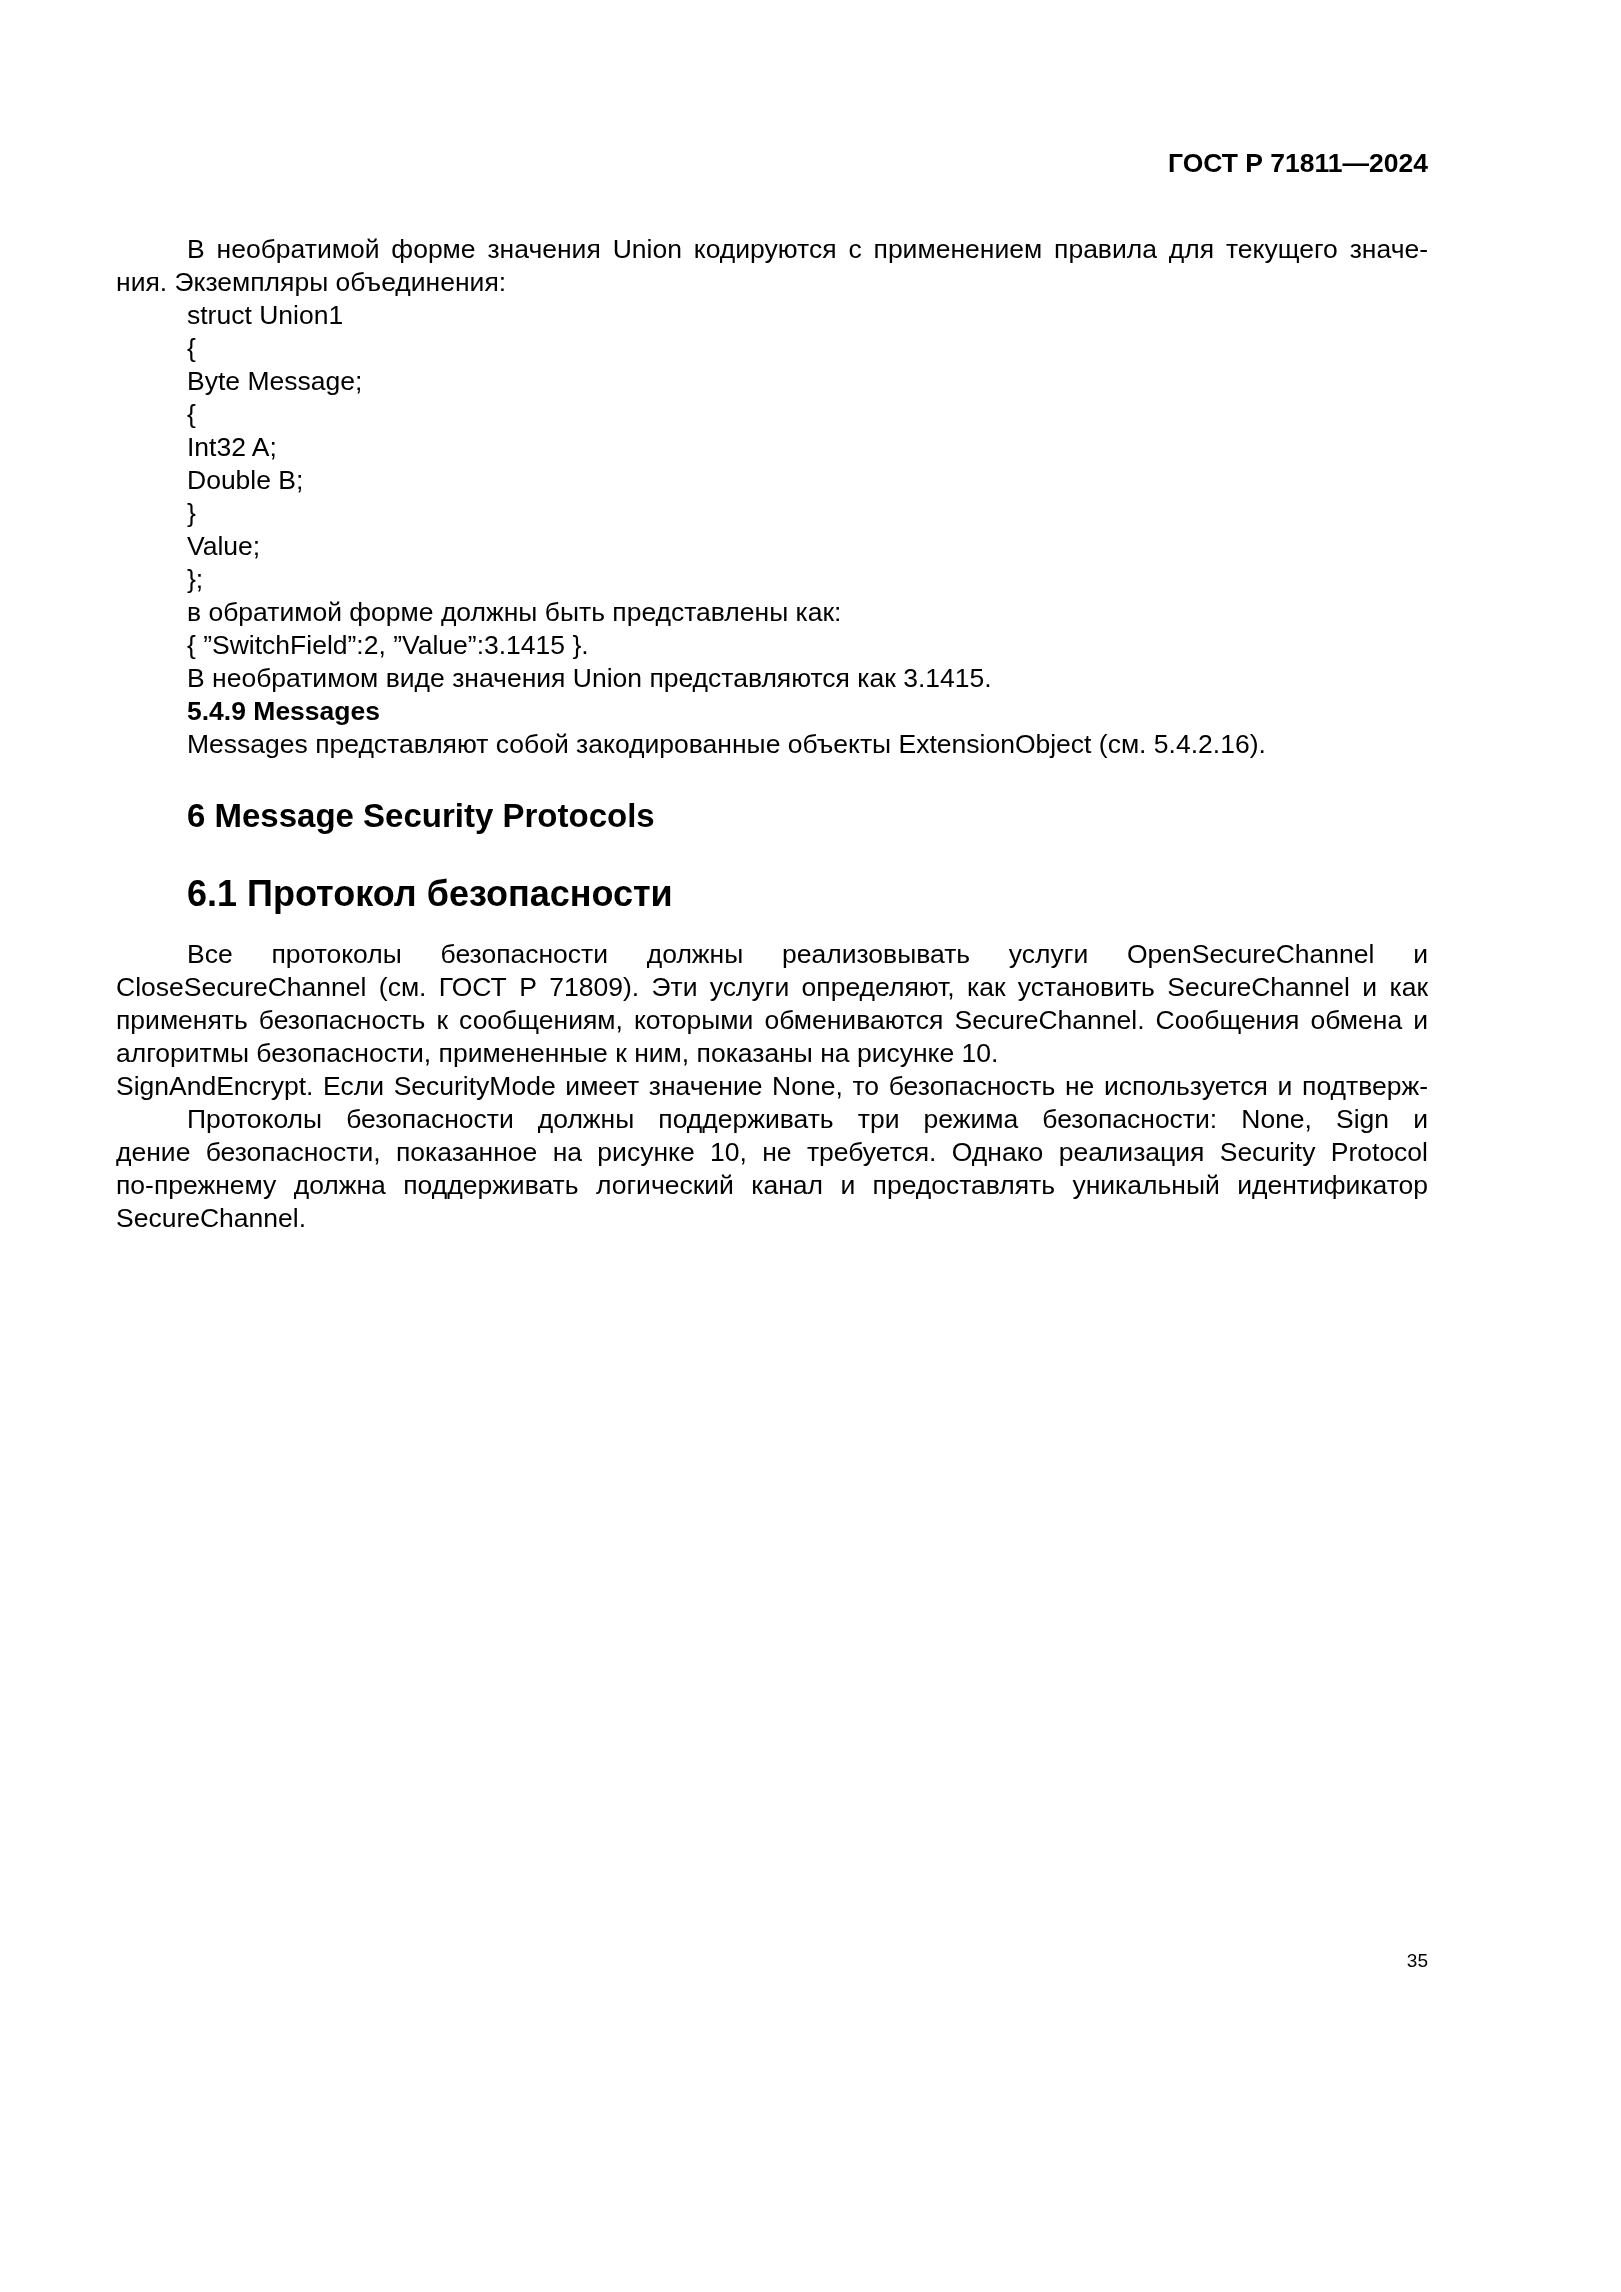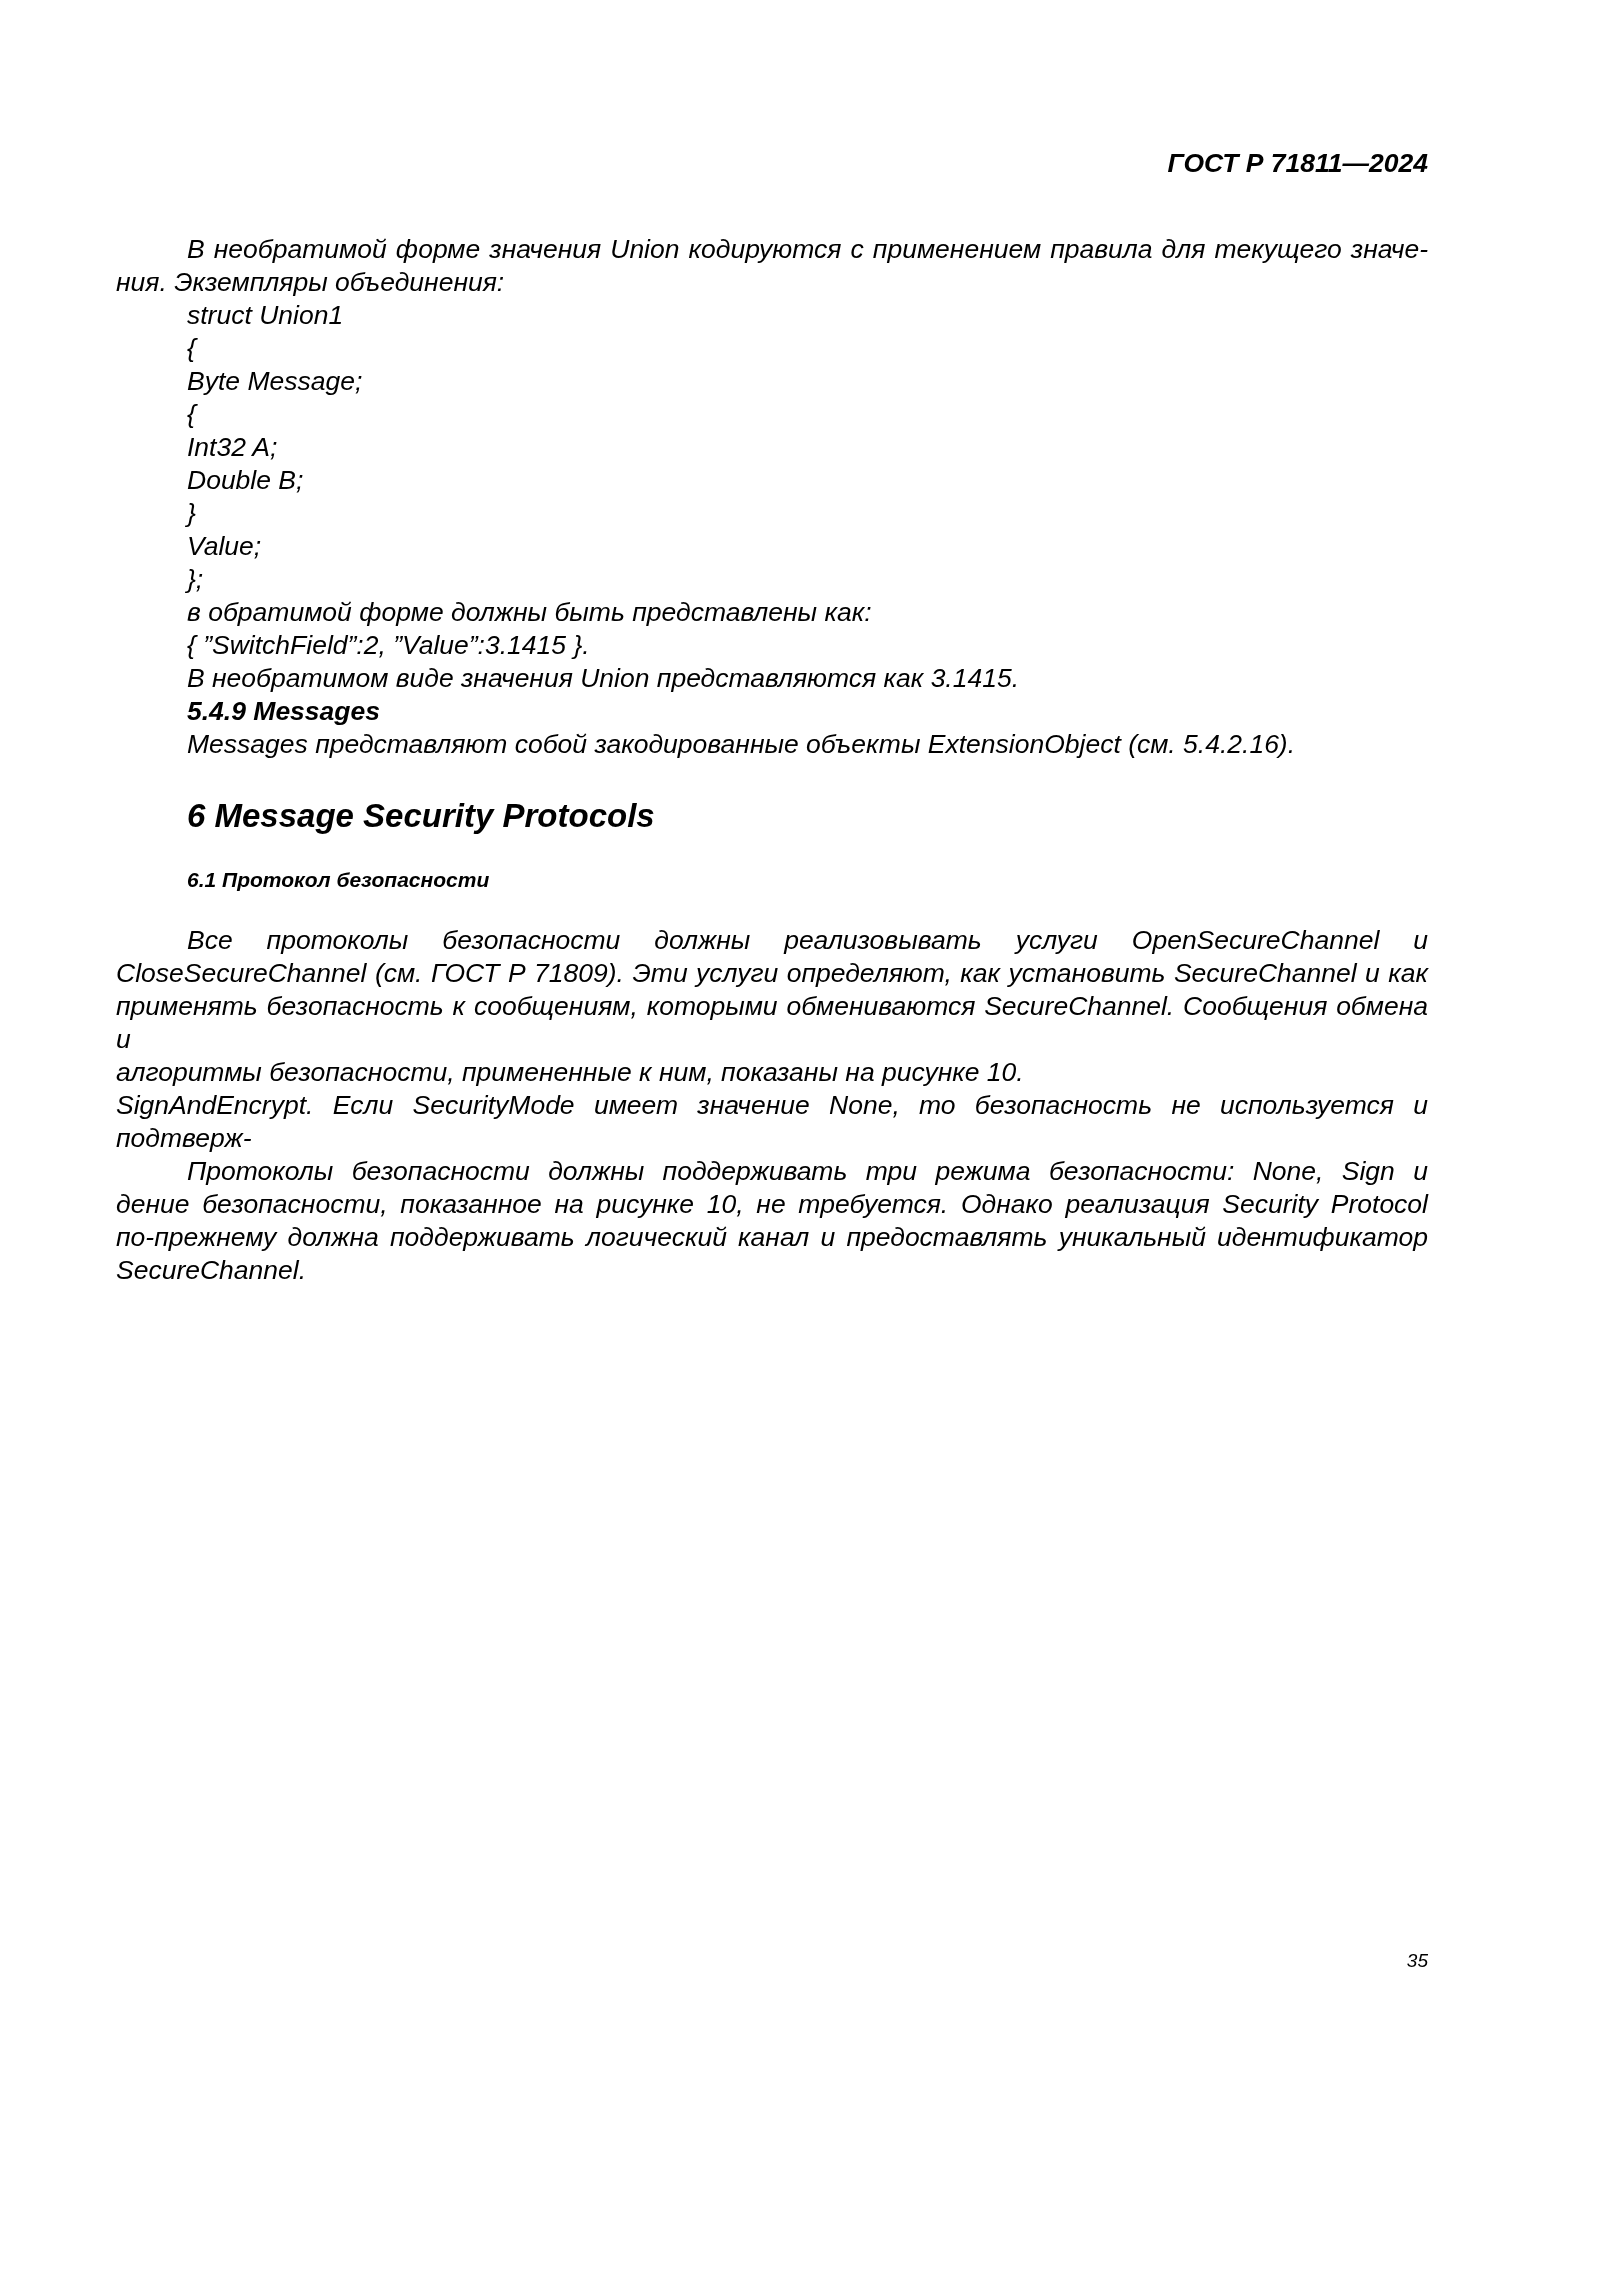--- a/index.html
+++ b/index.html
@@ -12,21 +12,20 @@
     width: 1621px;
     height: 2293px;
     background: #ffffff;
     box-sizing: border-box;
     padding: 147px 193px 0 116px;
     font-family: "Liberation Sans", sans-serif;
     font-size: 26.5px;
     line-height: 33px;
     color: #000000;
     overflow: hidden;
-    font-style: italic;
   }
   .header {
     text-align: right;
     font-weight: bold;
     line-height: 33px;
     margin-bottom: 53px;
   }
   .doc-body { width: 100%; }
   .line { min-height: 33px; white-space: normal; }
   .indent { padding-left: 71px; }
@@ -34,23 +33,23 @@
   .bold { font-weight: bold; }
   .h1 {
     font-weight: bold;
     font-size: 33px;
     line-height: 39px;
     margin-top: 35px;
     padding-left: 71px;
   }
   .h2 {
     font-weight: bold;
-    font-size: 21px;
+    font-size: 36px;
     line-height: 31px;
-    margin-top: 29px;
+    margin-top: 43px;
     margin-bottom: 29px;
     padding-left: 71px;
   }
   .page-number {
     position: absolute;
     top: 1944px;
     right: 193px;
     font-size: 19px;
   }
 </style>

